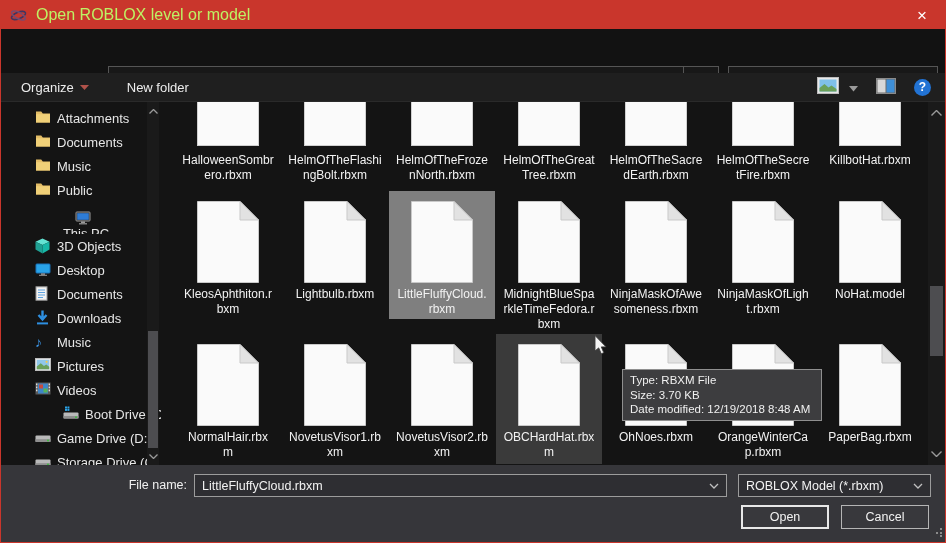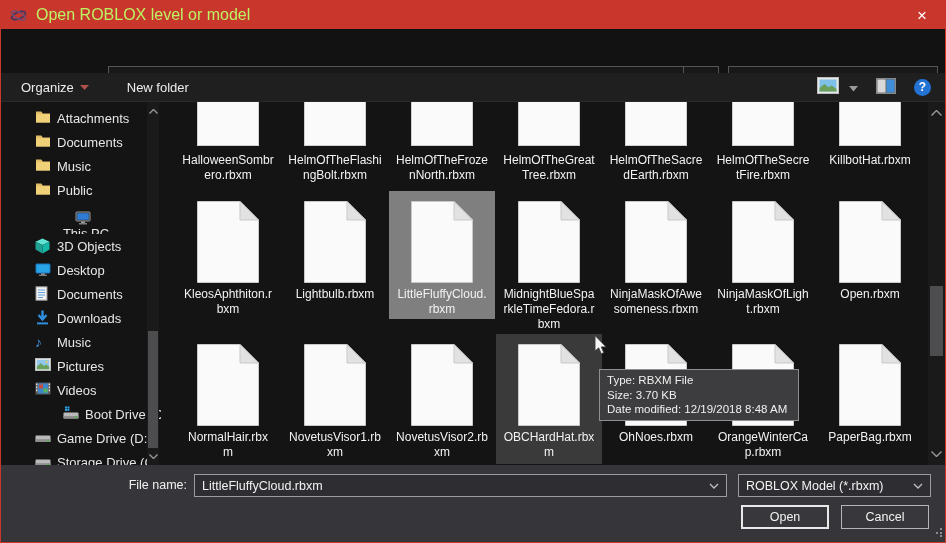--- a/index.html
+++ b/index.html
@@ -69,21 +69,21 @@
   .tile.hovered { background:#3a3a3a; }
   .col0{left:13px}.col1{left:120px}.col2{left:227px}.col3{left:334px}.col4{left:441px}.col5{left:548px}.col6{left:655px}
   .ficon { display:flex; justify-content:center; margin-top:10px; }
   .row1 .ficon { margin-top:0; }
   .icon-clip { width:62px; height:44px; background:#fafafa; border:1px solid #d0d0d0; border-top:none; }
   .flabel { margin-top:4px; color:#f2f2f2; font-size:12px; line-height:15px; white-space:pre-line; }
   .row1 .flabel { margin-top:7px; }
   .main-scroll { position:absolute; right:0; top:101px; width:17px; bottom:77px; background:#1a1a1a; }
   .ms-thumb { position:absolute; left:2px; width:13px; background:#4d4d50; }
   
-  .tooltip { position:absolute; left:598px; top:368px; width:200px; background:#3d3d3f;
+  .tooltip { position:absolute; left:621px; top:368px; width:200px; background:#3d3d3f;
     border:1px solid #8f8f8f; color:#f0f0f0; font-size:11.5px; line-height:14.5px;
     padding:3px 7px; white-space:pre-line; z-index:40; }
   .cursor { position:absolute; left:593px; top:334px; z-index:50; }
   
   .footer { position:absolute; left:0; right:0; bottom:0; height:77px; background:#36363a; }
   .fn-label { position:absolute; left:90px; top:13px; width:96px; text-align:right;
     color:#f0f0f0; font-size:12.5px; }
   .combo { position:absolute; background:#2e2e32; border:1px solid #9c9c9c; display:flex;
     align-items:center; color:#f2f2f2; font-size:12.5px; }
   .fn-input { left:193px; top:9px; width:533px; height:23px; padding-left:7px;justify-content:flex-end; }
@@ -489,21 +489,21 @@
           <div class="flabel">NinjaMaskOfLigh
 t.rbxm</div>
         </div>
       <div class="tile col6">
           <div class="ficon">
             <svg width="62" height="82" viewBox="0 0 62 82">
               <polygon points="0.5,0.5 43,0.5 61.5,19 61.5,81.5 0.5,81.5" fill="#fafafa" stroke="#c9c9c9"></polygon>
               <polygon points="43,0.5 61.5,19 43,19" fill="#e2e2e2" stroke="#c9c9c9"></polygon>
             </svg>
           </div>
-          <div class="flabel">Open.rbxm</div>
+          <div class="flabel">NoHat.model</div>
         </div>
     </div>
 
     <div class="frow row3">
       <div class="tile col0">
           <div class="ficon">
             <svg width="62" height="82" viewBox="0 0 62 82">
               <polygon points="0.5,0.5 43,0.5 61.5,19 61.5,81.5 0.5,81.5" fill="#fafafa" stroke="#c9c9c9"></polygon>
               <polygon points="43,0.5 61.5,19 43,19" fill="#e2e2e2" stroke="#c9c9c9"></polygon>
             </svg>

